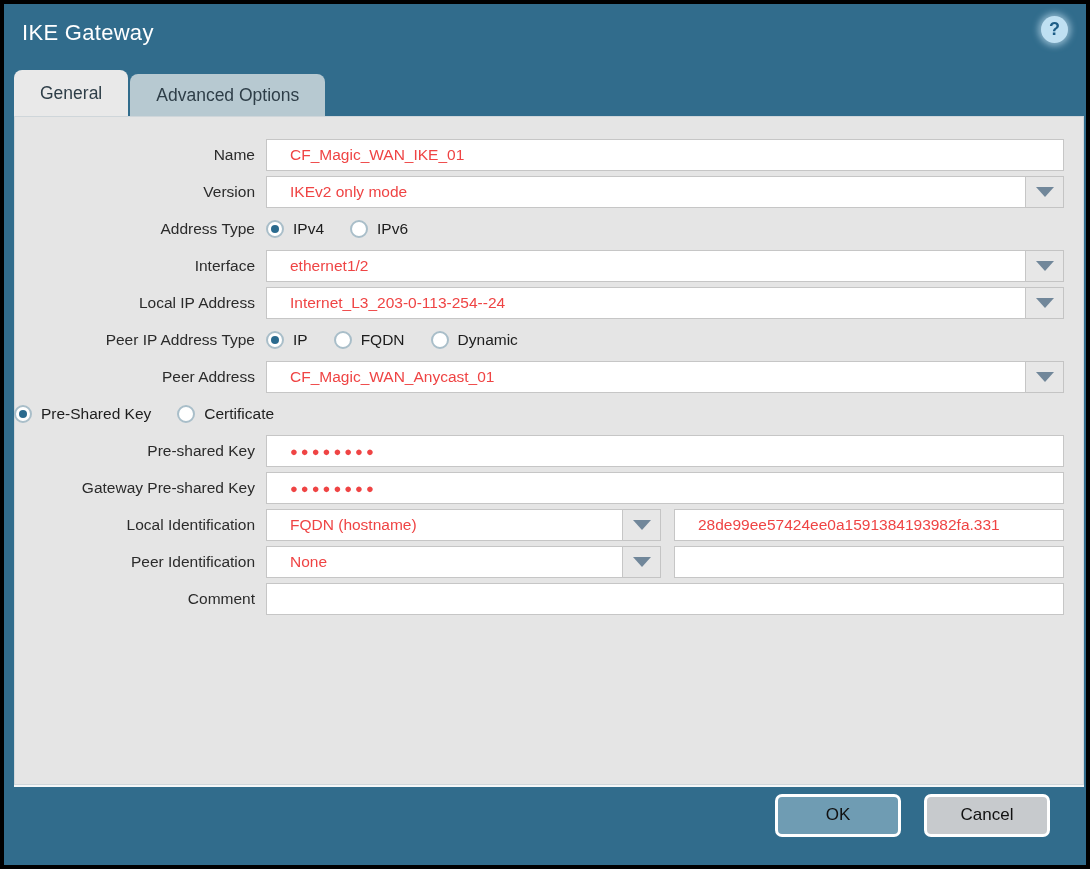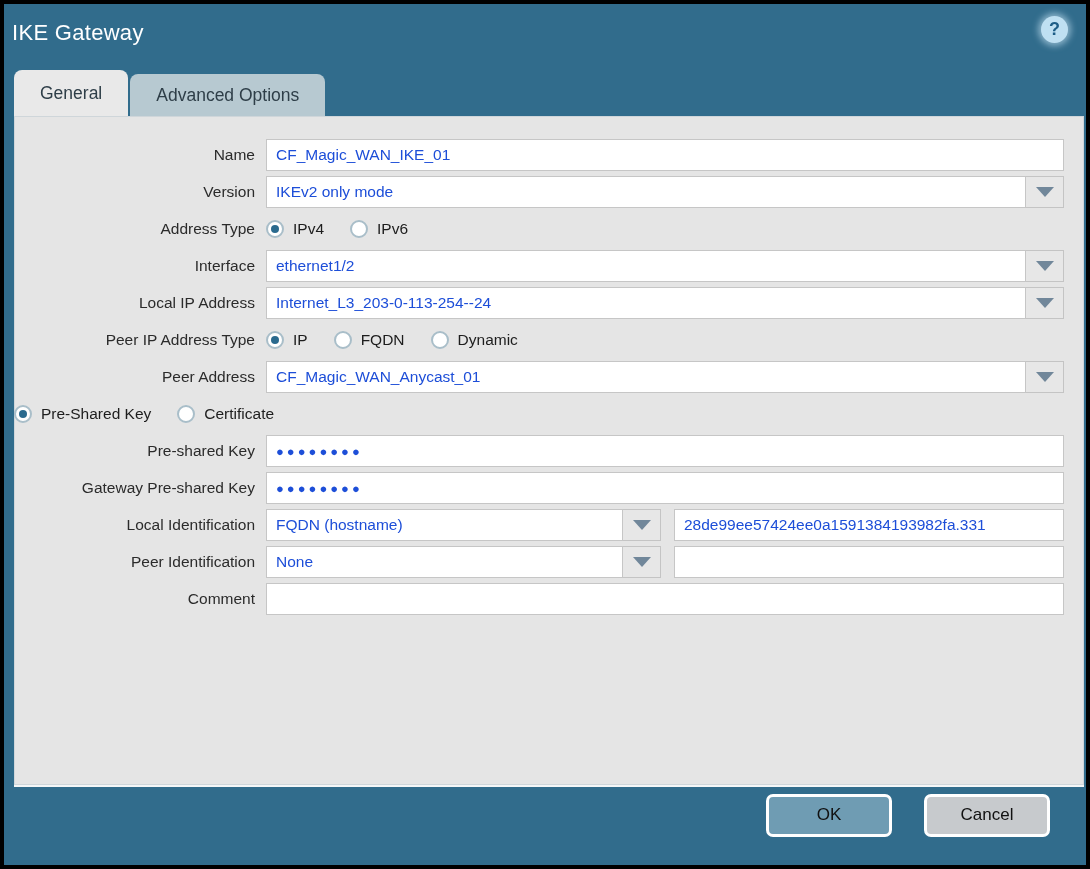--- a/index.html
+++ b/index.html
@@ -6,63 +6,63 @@
   html,body { width:1090px; height:869px; }
   body { font-family:"Liberation Sans", sans-serif; background:#000; }
 
   .dialog {
     position:absolute; left:0; top:0; width:1090px; height:869px;
     background:#316C8C; border:4px solid #000;
   }
 
   
   .titlebar { position:relative; height:58px; }
-  .title { position:absolute; left:8px; top:16px; color:#fff; font-size:22px; letter-spacing:0.3px; }
+  .title { position:absolute; left:18px; top:16px; color:#fff; font-size:22px; letter-spacing:0.3px; }
   .help { position:absolute; right:18px; top:12px; width:27px; height:27px; border-radius:50%;
     background:#bfe0f2; color:#1d5d86; font-weight:bold; font-size:18px; line-height:27px;
     text-align:center; box-shadow:0 0 6px 3px rgba(210,235,250,0.55); cursor:pointer; }
 
   
   .tabs { position:absolute; left:10px; top:66px; display:flex; align-items:flex-end; }
   .tab { border-radius:8px 8px 0 0; padding:0 26px; font-size:17.5px; color:#2E3E48;
     display:flex; align-items:center; cursor:pointer; }
   .tab.active { background:#E9E9E9; height:46px; z-index:3; }
   .tab.inactive { background:#B7C9D1; height:42px; margin-left:2px; z-index:2; }
 
   
   .panel { position:absolute; left:10px; top:112px; width:1070px; height:671px;
     background:#E5E5E5; border-bottom:2px solid #F4F6F7; box-shadow:0 0 0 1px #cfd6da inset; z-index:1;
     padding:23px 20px 0 0; }
 
   .row { display:flex; align-items:center; height:32px; margin-bottom:5px; }
   .lbl { width:252px; text-align:right; padding-right:11px; font-size:15.5px; color:#2b2b2b; white-space:nowrap; }
   .fieldwrap { flex:1; display:flex; height:32px; }
   .txt { flex:1; background:#fff; border:1px solid #C6C6C6; display:flex; align-items:center;
-    padding:0 9px; font-size:15.5px; color:#1d4ed8; white-space:nowrap; overflow:hidden; }
+    padding:0 23px; font-size:15.5px; color:#ef4444; white-space:nowrap; overflow:hidden; }
   .masked { font-size:13px; letter-spacing:3px; font-weight:bold; }
   .ddbtn { width:38px; background:#E7E7E7; border:1px solid #C4C4C4; border-left:none;
     display:flex; align-items:center; justify-content:center; cursor:pointer; }
   .ddbtn::after { content:""; width:0; height:0; border-left:9px solid transparent;
     border-right:9px solid transparent; border-top:10px solid #71879A; }
 
   
   .radiogrp { display:flex; align-items:center;text-align:right; }
   .radio { width:18px; height:18px; border-radius:50%; background:#fff; border:2px solid #A9BEC9;
     position:relative; cursor:pointer; flex:none; }
   .radio.selected::after { content:""; position:absolute; left:3px; top:3px; width:8px; height:8px;
     border-radius:50%; background:#2A6A8E; }
   .radiolabel { font-size:15.5px; color:#1d1d1d; margin:0 26px 0 9px; }
 
   
   .split-left { width:395px; display:flex; height:32px; }
   .split-gap { width:13px; }
 
   
   .footer { position:absolute; left:0; bottom:0; width:100%; height:100px;
-    display:flex; align-items:center; justify-content:flex-end; padding-right:36px; gap:32px;border-radius:27px; }
+    display:flex; align-items:center; justify-content:flex-end; padding-right:36px; gap:23px;border-radius:27px; }
   .btn { height:43px; border-radius:7px; border:3px solid #fff; font-size:17px; color:#111;
     display:flex; align-items:center; justify-content:center; cursor:pointer;
     font-family:"Liberation Sans", sans-serif; }
   .btn.ok { width:126px; background:#6F9CB3; }
   .btn.cancel { width:126px; background:#C7CACD; }
 </style>
 </head>
 <body>
 
 <div class="dialog">

